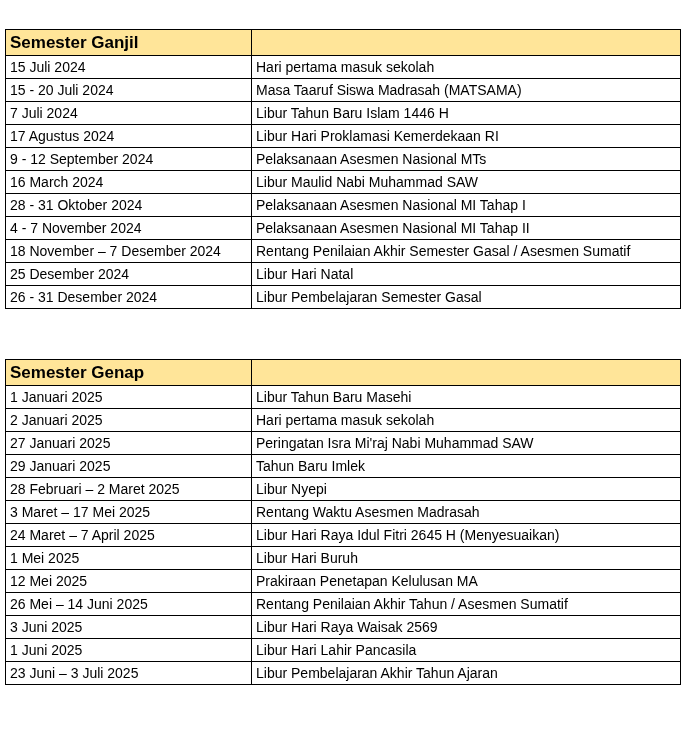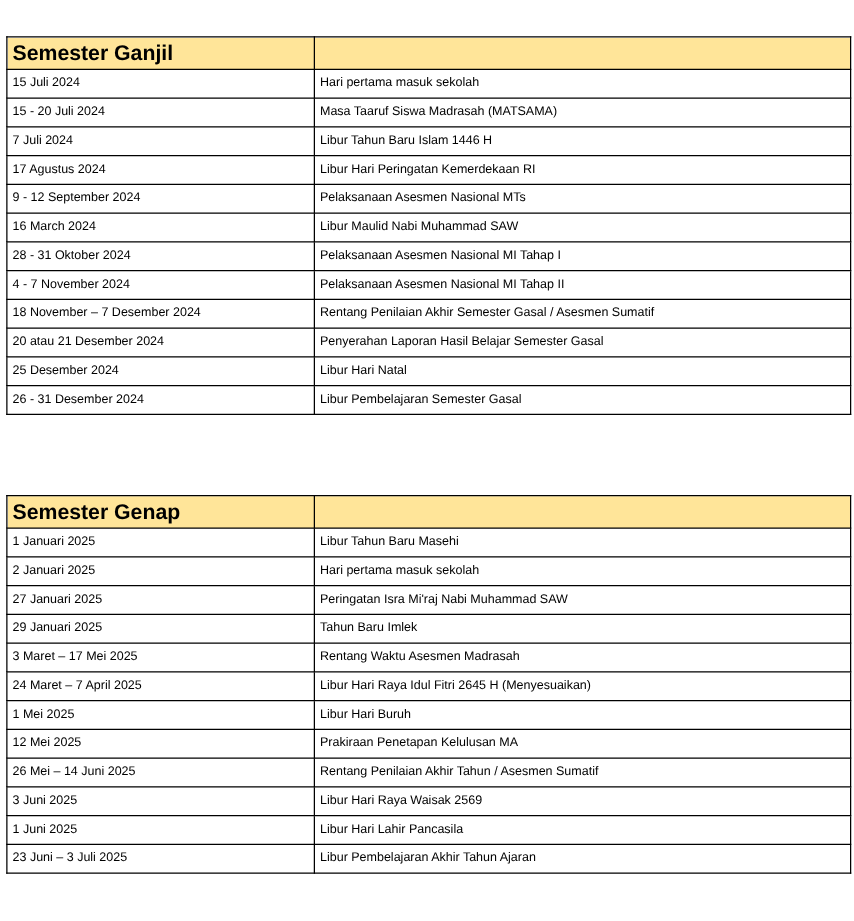--- a/index.html
+++ b/index.html
@@ -15,39 +15,39 @@
       color: #000000;
     }
     .sched {
       position: absolute;
       left: 5px;
       width: 675px;
       border-collapse: collapse;
       table-layout: fixed;
     }
     #table-ganjil { top: 9px; margin-top: 20px; }
-    #table-genap { top: 396px; border-radius: 18px; }
+    #table-genap { top: 359px; border-radius: 18px; }
     .sched col.c1 { width: 246px; }
     .sched col.c2 { width: 429px; }
     .sched td, .sched th {
       border: 1px solid #000000;
       padding: 0 0 0 4px;
       text-align: left;
       white-space: nowrap;
       overflow: hidden;
       vertical-align: middle;
     }
     .sched th {
       background: #ffe599;
       font-weight: bold;
       font-size: 17px;
       height: 25px;
     }
     .sched td {
-      font-size: 10px;
+      font-size: 14px;
       height: 22px;
       line-height: 22px;
     }
   </style>
 </head>
 <body>
 
 <table class="sched" id="table-ganjil">
   <colgroup>
       <col class="c1">
@@ -67,45 +67,41 @@
       <tr>
         <td>15 - 20 Juli 2024</td>
         <td>Masa Taaruf Siswa Madrasah (MATSAMA)</td>
       </tr>
       <tr>
         <td>7 Juli 2024</td>
         <td>Libur Tahun Baru Islam 1446 H</td>
       </tr>
       <tr>
         <td>17 Agustus 2024</td>
-        <td>Libur Hari Peringatan Kemerdekaan RI</td>
+        <td>Libur Hari Proklamasi Kemerdekaan RI</td>
       </tr>
       <tr>
         <td>9 - 12 September 2024</td>
         <td>Pelaksanaan Asesmen Nasional MTs</td>
       </tr>
       <tr>
         <td>16 March 2024</td>
         <td>Libur Maulid Nabi Muhammad SAW</td>
       </tr>
       <tr>
         <td>28 - 31 Oktober 2024</td>
         <td>Pelaksanaan Asesmen Nasional MI Tahap I</td>
       </tr>
       <tr>
         <td>4 - 7 November 2024</td>
         <td>Pelaksanaan Asesmen Nasional MI Tahap II</td>
       </tr>
       <tr>
         <td>18 November – 7 Desember 2024</td>
         <td>Rentang Penilaian Akhir Semester Gasal / Asesmen Sumatif</td>
-      </tr>
-      <tr>
-        <td>20 atau 21 Desember 2024</td>
-        <td>Penyerahan Laporan Hasil Belajar Semester Gasal</td>
       </tr>
       <tr>
         <td>25 Desember 2024</td>
         <td>Libur Hari Natal</td>
       </tr>
       <tr>
         <td>26 - 31 Desember 2024</td>
         <td>Libur Pembelajaran Semester Gasal</td>
       </tr>
     </tbody>
@@ -133,20 +129,24 @@
       </tr>
       <tr>
         <td>27 Januari 2025</td>
         <td>Peringatan Isra Mi'raj Nabi Muhammad SAW</td>
       </tr>
       <tr>
         <td>29 Januari 2025</td>
         <td>Tahun Baru Imlek</td>
       </tr>
       <tr>
+        <td>28 Februari – 2 Maret 2025</td>
+        <td>Libur Nyepi</td>
+      </tr>
+      <tr>
         <td>3 Maret – 17 Mei 2025</td>
         <td>Rentang Waktu Asesmen Madrasah</td>
       </tr>
       <tr>
         <td>24 Maret – 7 April 2025</td>
         <td>Libur Hari Raya Idul Fitri 2645 H (Menyesuaikan)</td>
       </tr>
       <tr>
         <td>1 Mei 2025</td>
         <td>Libur Hari Buruh</td>

